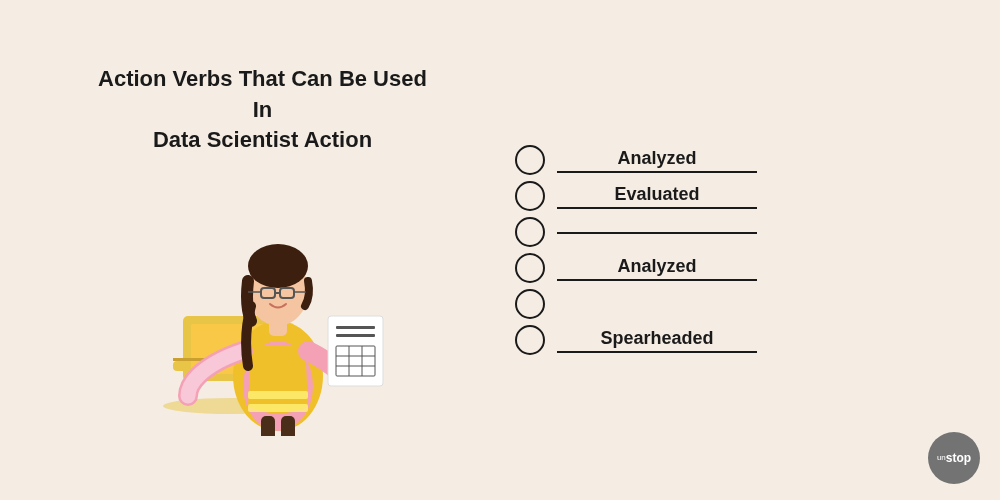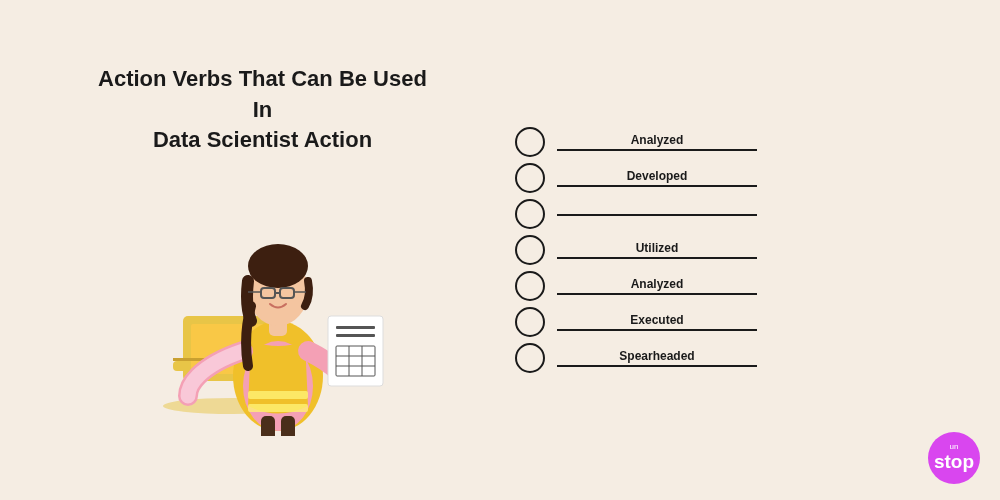--- a/index.html
+++ b/index.html
@@ -70,56 +70,56 @@
       border: 2.5px solid #1a1a1a;
       flex-shrink: 0;
       background: transparent;
     }
     .verb-text-wrapper {
       display: flex;
       flex-direction: column;
       min-width: 200px;
     }
     .verb-label {
-      font-size: 12px;
+      font-size: 18px;
       font-weight: 700;
       color: #1a1a1a;
       text-align: center;
     }
     .verb-underline {
       height: 2px;
       background-color: #1a1a1a;
       margin-top: 2px;
       width: 100%;
     }
     .unstop-logo {
       position: absolute;
       bottom: 16px;
       right: 20px;
       display: flex;
       align-items: center;
       justify-content: center;
     }
     .unstop-badge {
-      background-color: #d946ef;
+      background-color: #737373;
       border-radius: 50%;
       width: 52px;
       height: 52px;
       display: flex;
-      flex-direction: column;
+      flex-direction: row;
       align-items: center;
       justify-content: center;
       color: white;
       font-size: 9px;
       font-weight: 700;
       line-height: 1.2;
       text-transform: lowercase;
     }
     .unstop-badge .un { font-size: 8px; font-weight: 400; }
-    .unstop-badge .stop { font-size: 19px; font-weight: 900; }
+    .unstop-badge .stop { font-size: 12px; font-weight: 900; }
   </style>
 </head>
 <body>
 
 <div class="container">
 
   <div class="left-panel">
     <h1 class="title">
       <span>Action Verbs That  Can Be Used In</span><br>
       <span>Data Scientist Action</span>
@@ -197,50 +197,39 @@
   <div class="verb-item">
         <div class="circle"></div>
         <div class="verb-text-wrapper">
           <div class="verb-label">Analyzed</div>
           <div class="verb-underline"></div>
         </div>
       </div>
       <div class="verb-item">
         <div class="circle"></div>
         <div class="verb-text-wrapper">
-          <div class="verb-label">Developed</div>
-          <div class="verb-underline"></div>
-        </div>
-      </div>
-      <div class="verb-item">
-        <div class="circle"></div>
-        <div class="verb-text-wrapper">
-          <div class="verb-underline"></div>
-        </div>
-      </div>
-      <div class="verb-item">
-        <div class="circle"></div>
-        <div class="verb-text-wrapper">
-          <div class="verb-label">Utilized</div>
+          <div class="verb-label">Evaluated</div>
+          <div class="verb-underline"></div>
+        </div>
+      </div>
+      <div class="verb-item">
+        <div class="circle"></div>
+        <div class="verb-text-wrapper">
           <div class="verb-underline"></div>
         </div>
       </div>
       <div class="verb-item">
         <div class="circle"></div>
         <div class="verb-text-wrapper">
           <div class="verb-label">Analyzed</div>
           <div class="verb-underline"></div>
         </div>
       </div>
       <div class="verb-item">
         <div class="circle"></div>
-        <div class="verb-text-wrapper">
-          <div class="verb-label">Executed</div>
-          <div class="verb-underline"></div>
-        </div>
       </div>
       <div class="verb-item">
         <div class="circle"></div>
         <div class="verb-text-wrapper">
           <div class="verb-label">Spearheaded</div>
           <div class="verb-underline"></div>
         </div>
       </div>
     </div>
 </div>

